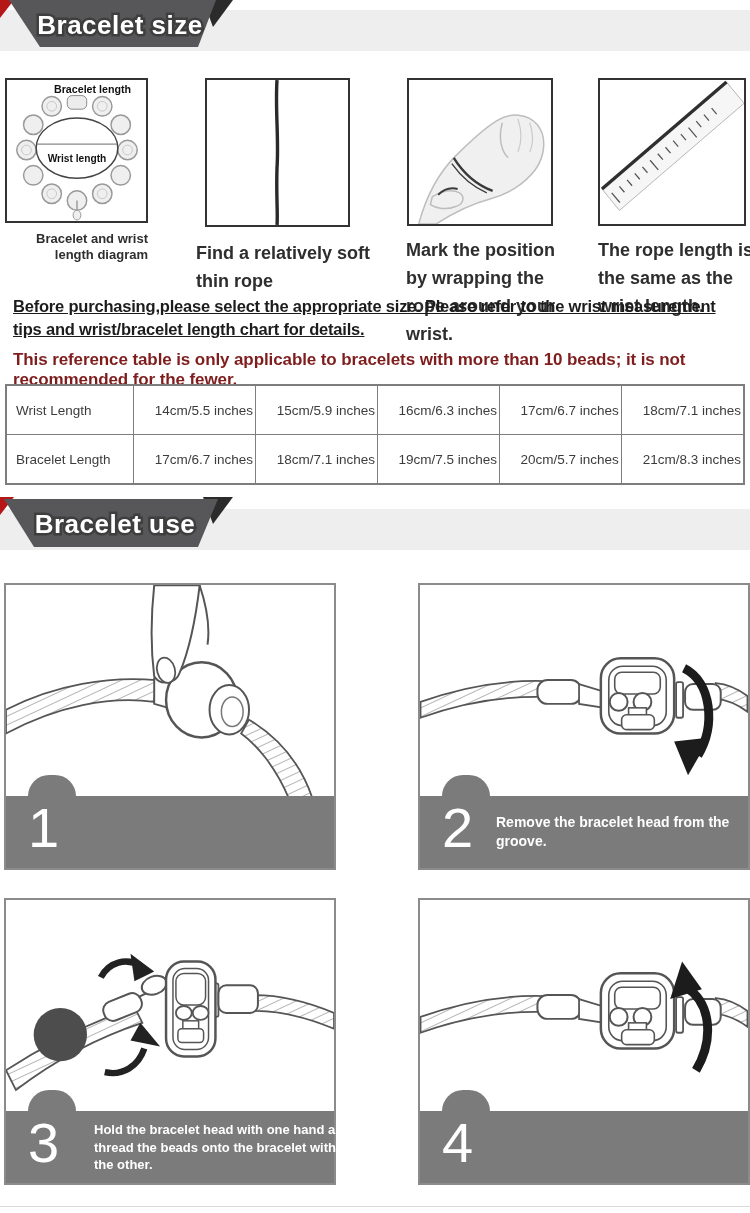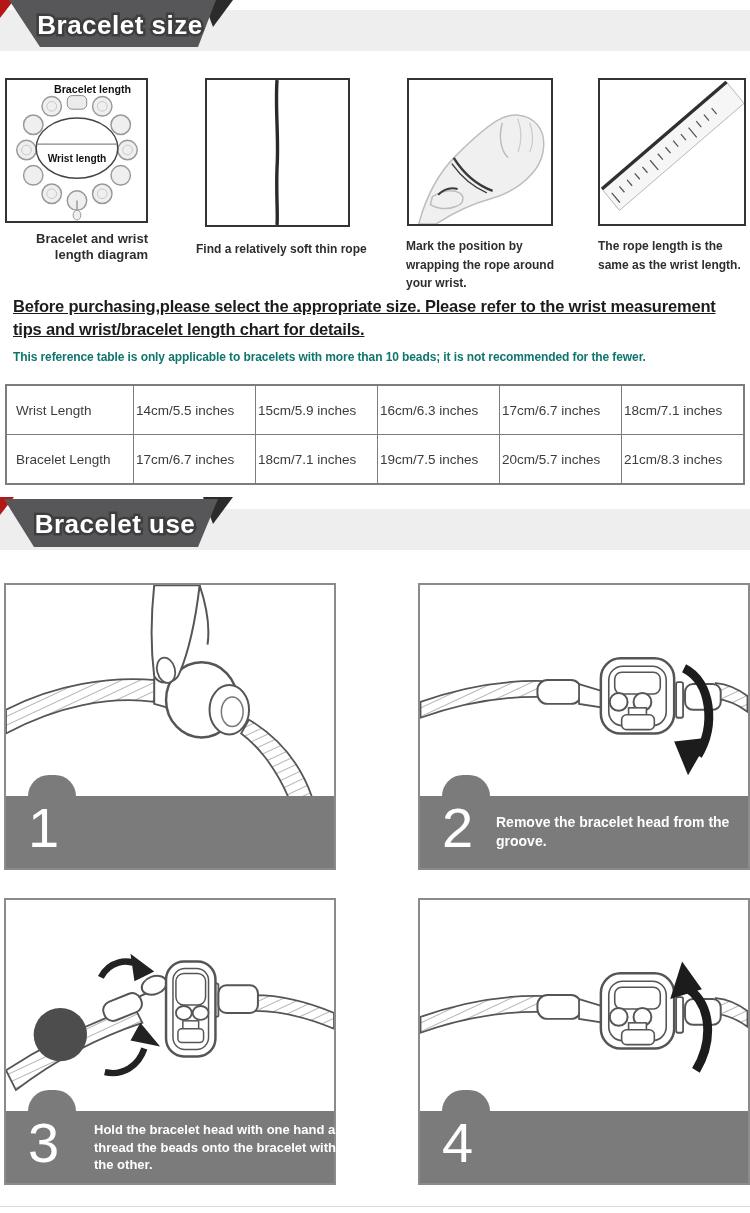--- a/index.html
+++ b/index.html
@@ -4,31 +4,31 @@
 <style>
   html,body{margin:0;padding:0;background:#fff;}
   #page{position:relative;width:750px;height:1213px;background:#fff;overflow:hidden;
         font-family:"Liberation Sans",sans-serif;color:#222;}
   .band{position:absolute;left:0;width:750px;height:41px;background:#eeeeef;}
   .ribbon{position:absolute;left:0;width:260px;height:54px;}
   
   .mbox{position:absolute;background:#fff;border:2px solid #333;box-sizing:border-box;}
   .mcap{position:absolute;font-weight:bold;color:#2e2e2e;}
   .cap-center{text-align:right;font-size:13px;line-height:1.25;}
-  .cap-left{font-size:12px;line-height:1.55;}
+  .cap-left{font-size:18px;line-height:1.55;}
   
   .intro{position:absolute;left:13px;top:295px;width:730px;font-size:16.5px;font-weight:bold;
          color:#1c1c1c;line-height:1.42;letter-spacing:-0.2px;text-decoration:underline;}
-  .warning{position:absolute;left:13px;top:350px;width:734px;font-size:12px;font-weight:bold;
-         color:#0f766e;letter-spacing:-0.1px;}
+  .warning{position:absolute;left:13px;top:350px;width:734px;font-size:17px;font-weight:bold;
+         color:#7f1d1d;letter-spacing:-0.1px;}
   
   table.size{position:absolute;left:5px;top:384px;width:740px;border-collapse:collapse;
          border:2px solid #7d7d7d;background:#fff;}
   table.size td{border:1px solid #7d7d7d;height:48px;font-size:13.5px;color:#3c3c3c;
-         text-align:left;padding:0 2px;}
+         text-align:right;padding:0 2px;}
   table.size td.rowlab{text-align:left;padding-left:9px;width:115px;}
   
   .panel{position:absolute;width:332px;height:287px;border:2px solid #8b8b8b;background:#fff;
          box-sizing:border-box;}
   .illu{position:absolute;left:0;top:0;width:100%;height:213px;}
   .bar{position:absolute;left:0;bottom:0;width:100%;height:72px;background:#7b7b7b;}
   .bump{position:absolute;left:22px;top:-21px;width:48px;height:21px;background:#7b7b7b;
         border-radius:24px 24px 0 0;}
   .num{position:absolute;left:22px;top:4px;font-size:56px;font-weight:400;color:#fff;line-height:1;}
   .steptxt{position:absolute;left:64px;top:50%;transform:translateY(-50%);width:252px;

